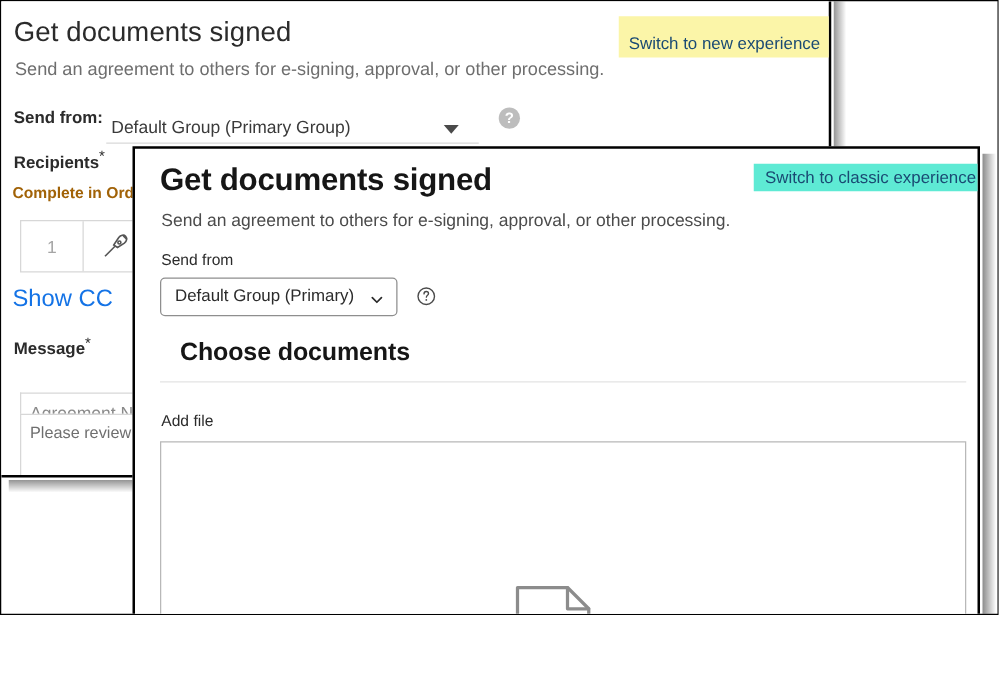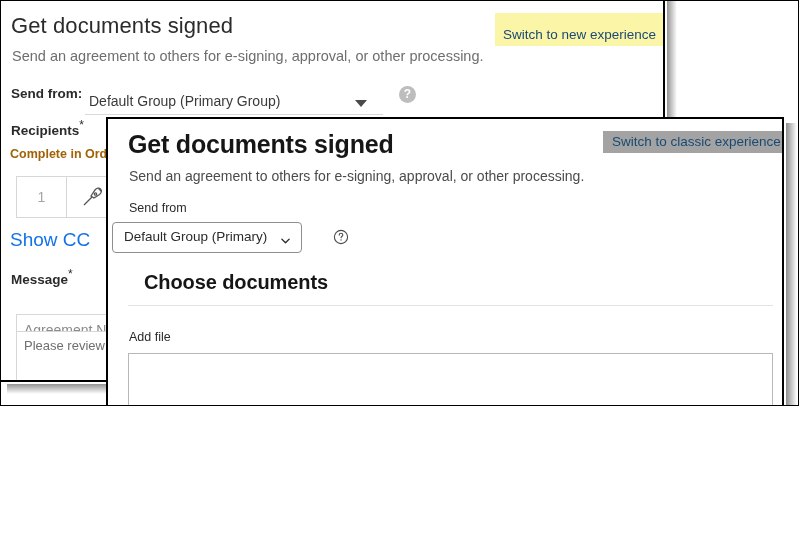--- a/index.html
+++ b/index.html
@@ -7,21 +7,21 @@
     padding: 0;
     background: #ffffff;
   }
   body {
     font-family: "Liberation Sans", sans-serif;
     -webkit-font-smoothing: antialiased;
   }
   #screen {
     position: relative;
     width: 799px;
-    height: 406px;
+    height: 492px;
     background: #ffffff;
     box-sizing: border-box;
     border: 1px solid #000000;
     overflow: hidden;
   }
 
   
   #classic-panel {
     position: absolute;
     left: 0px;
@@ -289,38 +289,38 @@
     left: 21px;
     top: 49px;
     font-size: 14px;
     color: #4b4b4b;
     white-space: nowrap;
   }
   .switch-classic {
     position: absolute;
     left: 495px;
     top: 12px;
-    background: #a3a3a3;
+    background: #5eead4;
     color: #1a4a73;
     font-size: 13.5px;
     padding: 3px 9px 4px 9px;
     white-space: nowrap;
     cursor: pointer;
   }
   .np-sendfrom-label {
     position: absolute;
     left: 21px;
     top: 82px;
     font-size: 12.5px;
     color: #2b2b2b;
     white-space: nowrap;
   }
   .np-select {
     position: absolute;
-    left: 4px;
+    left: 20px;
     top: 103px;
     width: 190px;
     height: 31px;
     border: 1px solid #8e8e8e;
     border-radius: 4px;
     box-sizing: border-box;
     background: #fff;
     cursor: pointer;
     padding-left: 32px;
   }

